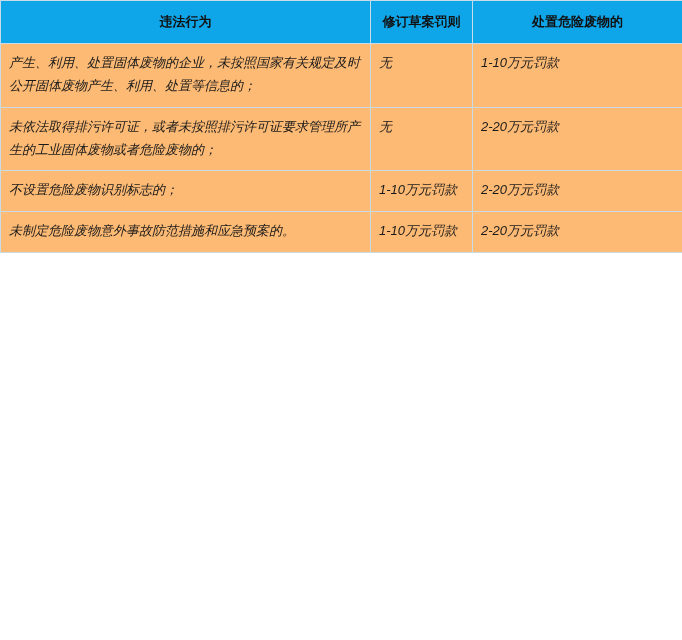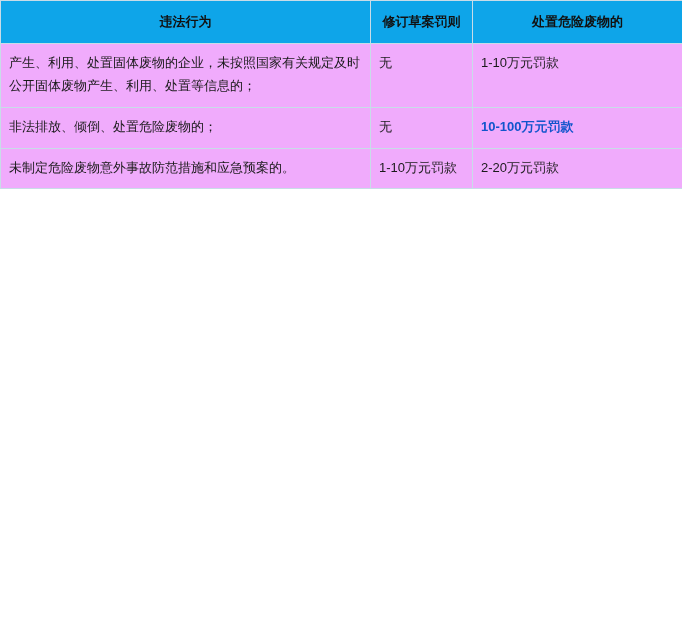--- a/index.html
+++ b/index.html
@@ -38,21 +38,22 @@
   }
   table.penalty-table thead th {
     background: #0ea5e9;
     text-align: center;
     font-weight: bold;
     color: #111111;
     padding: 9px 10px 10px 10px;
     line-height: 1.8;
   }
   table.penalty-table tbody td {
-    background: #f0abfc;
+    background: #fdba74;
+    font-style: italic;
   }
   .cell-highlight {
     color: #1155cc;
     font-weight: bold;
   }
 </style>
 </head>
 <body>
 
 <div class="table-wrap">
@@ -69,23 +70,28 @@
         <th>处置危险废物的</th>
       </tr>
     </thead>
     <tbody id="table-body">
         <tr>
           <td>产生、利用、处置固体废物的企业，未按照国家有关规定及时公开固体废物产生、利用、处置等信息的；</td>
           <td>无</td>
           <td>1-10万元罚款</td>
         </tr>
         <tr>
-          <td>非法排放、倾倒、处置危险废物的；</td>
+          <td>未依法取得排污许可证，或者未按照排污许可证要求管理所产生的工业固体废物或者危险废物的；</td>
           <td>无</td>
-          <td class="cell-highlight">10-100万元罚款</td>
+          <td>2-20万元罚款</td>
+        </tr>
+        <tr>
+          <td>不设置危险废物识别标志的；</td>
+          <td>1-10万元罚款</td>
+          <td>2-20万元罚款</td>
         </tr>
         <tr>
           <td>未制定危险废物意外事故防范措施和应急预案的。</td>
           <td>1-10万元罚款</td>
           <td>2-20万元罚款</td>
         </tr>
       </tbody>
   </table>
 </div>
 

